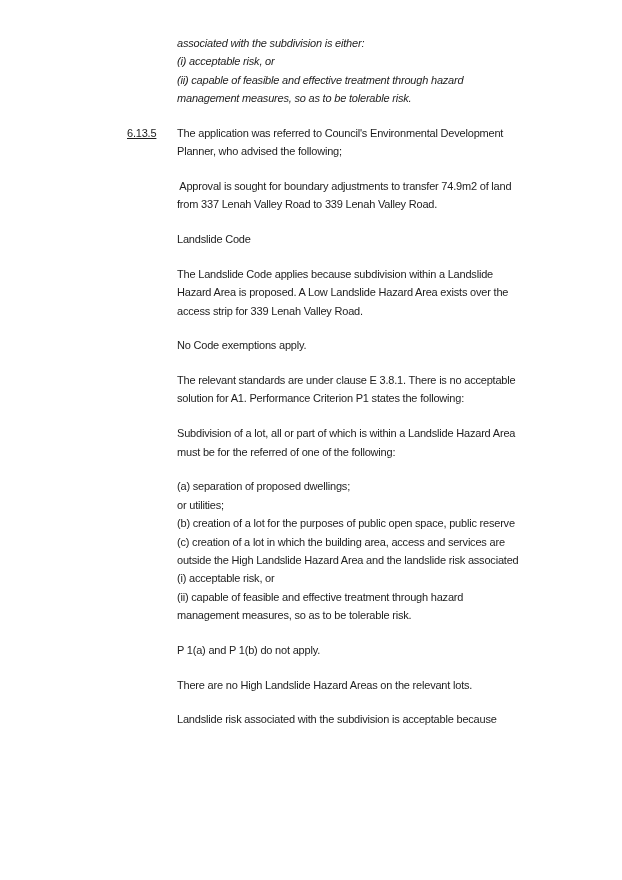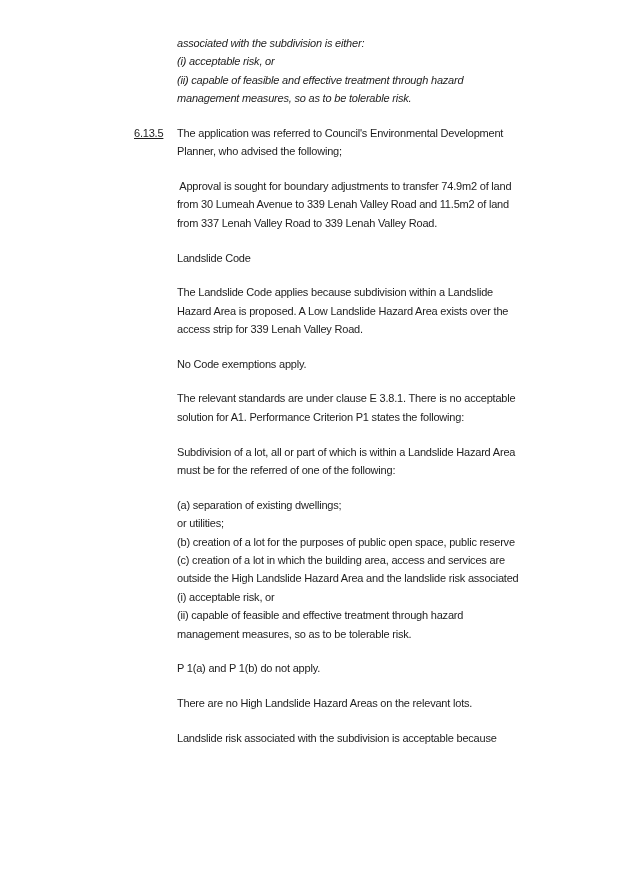--- a/index.html
+++ b/index.html
@@ -31,21 +31,21 @@
     margin-top: 16.3px;
   }
   .para:first-child {
     margin-top: 0;
   }
   .para.italic {
     font-style: italic;
   }
   .num {
     position: absolute;
-    left: 7px;
+    left: 0;
     top: 0;
     white-space: pre;
     text-decoration: underline;
   }
   .line {
     white-space: pre;
   }
   .footer {
     position: absolute;
     top: 810px;
@@ -68,21 +68,20 @@
         <div class="line">management measures, so as to be tolerable risk.</div>
       </div>
       <div class="para">
     <span class="num">6.13.5</span>
   <div class="line">The application was referred to Council's Environmental Development</div>
         <div class="line">Planner, who advised the following;</div>
       </div>
       <div class="para">
 
   <div class="line"> Approval is sought for boundary adjustments to transfer 74.9m2 of land</div>
-        <div class="line">from 30 Lumeah Avenue to 339 Lenah Valley Road and 11.5m2 of land</div>
         <div class="line">from 337 Lenah Valley Road to 339 Lenah Valley Road.</div>
       </div>
       <div class="para">
 
   <div class="line">Landslide Code</div>
       </div>
       <div class="para">
 
   <div class="line">The Landslide Code applies because subdivision within a Landslide</div>
         <div class="line">Hazard Area is proposed. A Low Landslide Hazard Area exists over the</div>
@@ -97,21 +96,21 @@
   <div class="line">The relevant standards are under clause E 3.8.1. There is no acceptable</div>
         <div class="line">solution for A1. Performance Criterion P1 states the following:</div>
       </div>
       <div class="para">
 
   <div class="line">Subdivision of a lot, all or part of which is within a Landslide Hazard Area</div>
         <div class="line">must be for the referred of one of the following:</div>
       </div>
       <div class="para">
 
-  <div class="line">(a) separation of existing dwellings;</div>
+  <div class="line">(a) separation of proposed dwellings;</div>
         <div class="line">or utilities;</div>
         <div class="line">(b) creation of a lot for the purposes of public open space, public reserve</div>
         <div class="line">(c) creation of a lot in which the building area, access and services are</div>
         <div class="line">outside the High Landslide Hazard Area and the landslide risk associated</div>
         <div class="line">(i) acceptable risk, or</div>
         <div class="line">(ii) capable of feasible and effective treatment through hazard</div>
         <div class="line">management measures, so as to be tolerable risk.</div>
       </div>
       <div class="para">
 

